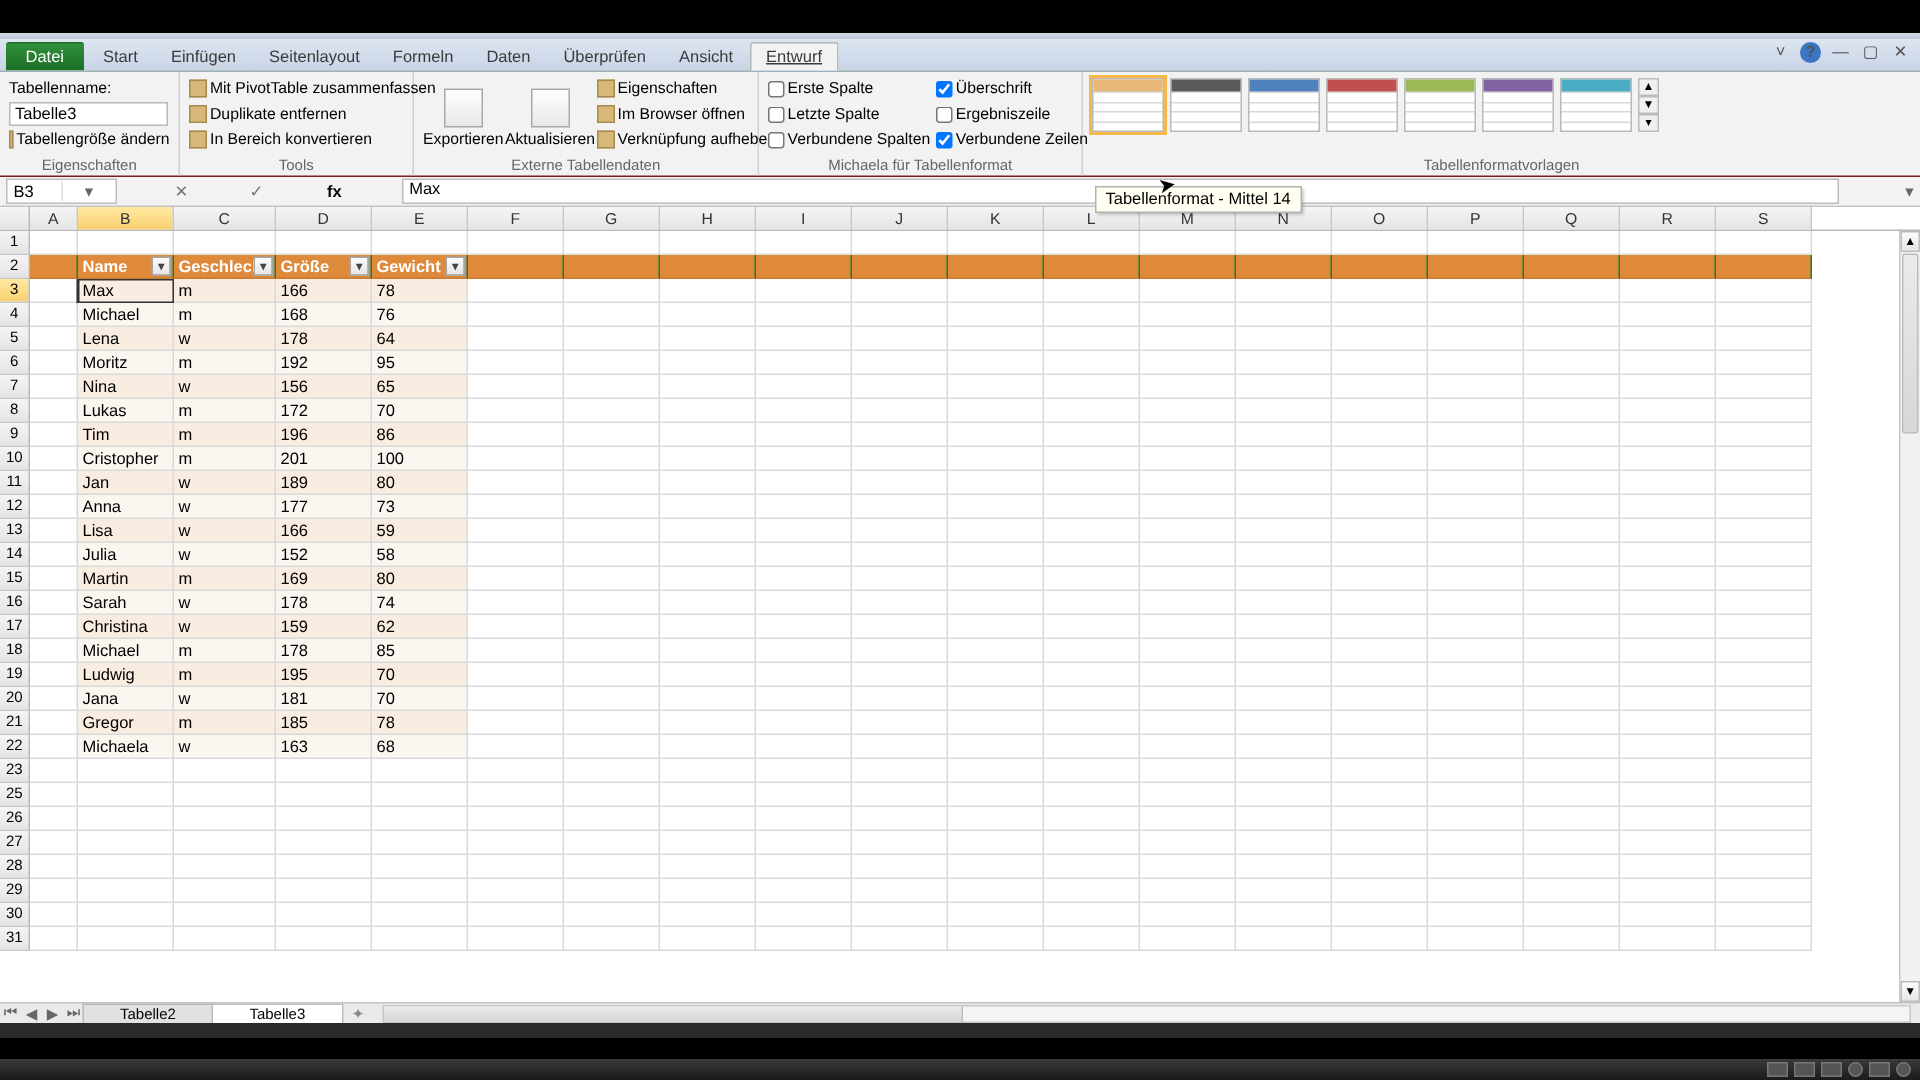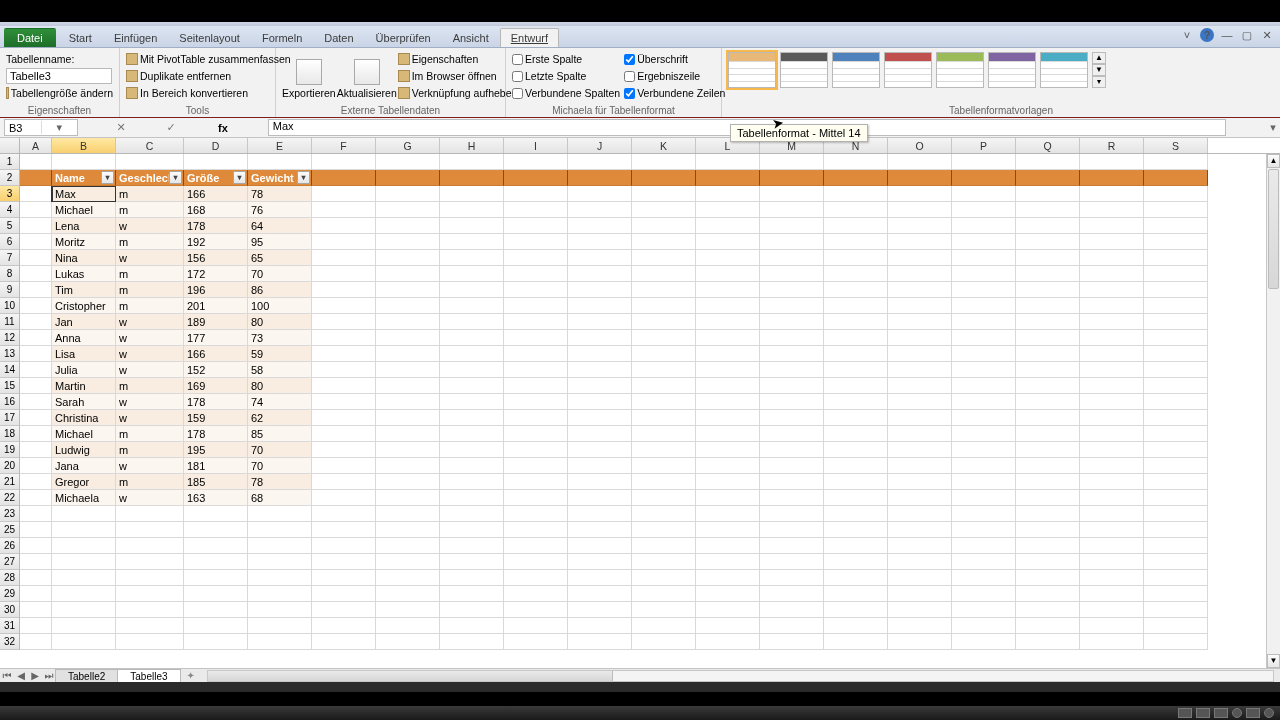--- a/index.html
+++ b/index.html
@@ -71,21 +71,21 @@
 .band1 { background:#fbf6ef; }
 .active-cell { outline:2px solid #333; outline-offset:-1px; }
 .vscroll { position:absolute; top:16px; right:0; bottom:0; width:14px; background:#f1f1f1; border-left:1px solid #c7c7c7; }
 .vscroll .btn { height:14px; background:linear-gradient(#fcfcfc,#e6e6e6); border:1px solid #bcbcbc; font-size:8px; text-align:center; line-height:12px; }
 .vscroll .thumb { position:absolute; left:1px; right:1px; top:15px; height:120px; background:linear-gradient(#eaeaea,#d7d7d7); border:1px solid #bcbcbc; border-radius:2px; }
 
 
 .sheetbar { position:absolute; bottom:10px; left:0; right:0; height:14px; background:#eaeaea; border-top:1px solid #c3c3c3; display:flex; align-items:center; font-size:10px; }
 .sheetbar .nav { display:flex; }
 .sheetbar .nav span { width:14px; text-align:center; color:#666; }
-.sheet-tab { padding:0 12px; border:1px solid #b9b9b9; border-bottom:none; background:#fff; margin-left:-1px; line-height:13px; }
+.sheet-tab { padding:0 24px; border:1px solid #b9b9b9; border-bottom:none; background:#fff; margin-left:-1px; line-height:13px; }
 .sheet-tab.inactive { background:#e1e1e1; }
 .hscroll { flex:1; margin:0 6px; height:12px; background:#f4f4f4; border:1px solid #c7c7c7; position:relative; }
 .hscroll .th { position:absolute; left:0; top:0; bottom:0; width:38%; background:linear-gradient(#eaeaea,#d7d7d7); border-right:1px solid #bcbcbc; }
 .status { position:absolute; bottom:0; left:0; right:0; height:10px; background:#2a2a2a; }
 .taskbar { position:absolute; bottom:0; left:0; right:0; height:14px; background:linear-gradient(#3a3a3a,#1a1a1a); display:flex; align-items:center; justify-content:flex-end; gap:4px; padding:0 6px; }
 .taskbar .tb { width:14px; height:10px; background:#555; border:1px solid #777; }
 .taskbar .tb.round { border-radius:50%; width:10px; height:10px; }
 
 
 .cA{width:32px}.cB{width:64px}.cC{width:68px}.cD{width:64px}.cE{width:64px}
@@ -976,42 +976,20 @@
           <div class="cell cF"></div>
           <div class="cell cF"></div>
           <div class="cell cF"></div>
           <div class="cell cF"></div>
           <div class="cell cF"></div>
           <div class="cell cF"></div>
           <div class="cell cF"></div>
           <div class="cell cF"></div>
           <div class="cell cF"></div>
         </div>
-        <div class="row">
-          <div class="rh">32</div>
-          <div class="cell cA"></div>
-          <div class="cell cB"></div>
-          <div class="cell cC"></div>
-          <div class="cell cD"></div>
-          <div class="cell cE"></div>
-          <div class="cell cF"></div>
-          <div class="cell cF"></div>
-          <div class="cell cF"></div>
-          <div class="cell cF"></div>
-          <div class="cell cF"></div>
-          <div class="cell cF"></div>
-          <div class="cell cF"></div>
-          <div class="cell cF"></div>
-          <div class="cell cF"></div>
-          <div class="cell cF"></div>
-          <div class="cell cF"></div>
-          <div class="cell cF"></div>
-          <div class="cell cF"></div>
-          <div class="cell cF"></div>
-        </div>
       </div>
     <div class="vscroll">
       <div class="btn">▲</div>
         <div class="thumb"></div>
         <div class="btn" style="position:absolute;bottom:0;left:0;right:0">▼</div>
     </div>
   </div>
 
   <div class="sheetbar">
     <div class="nav">

